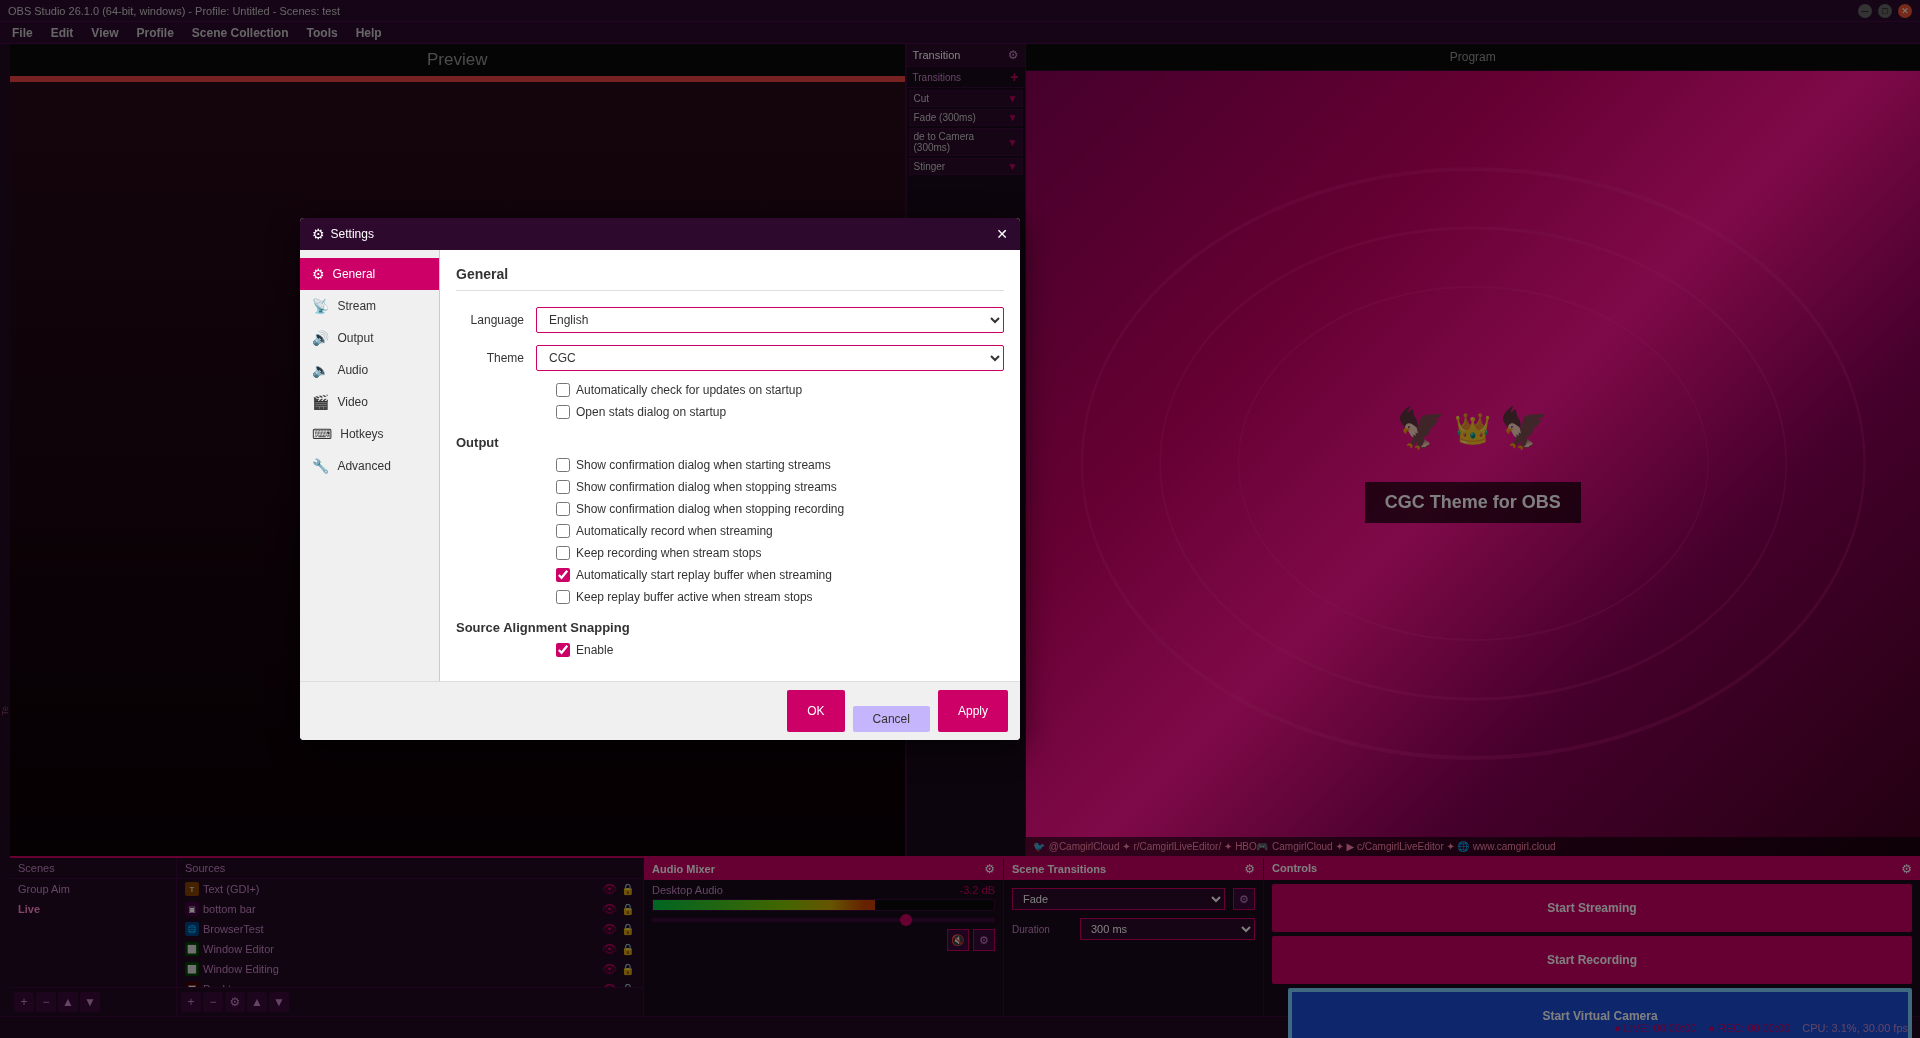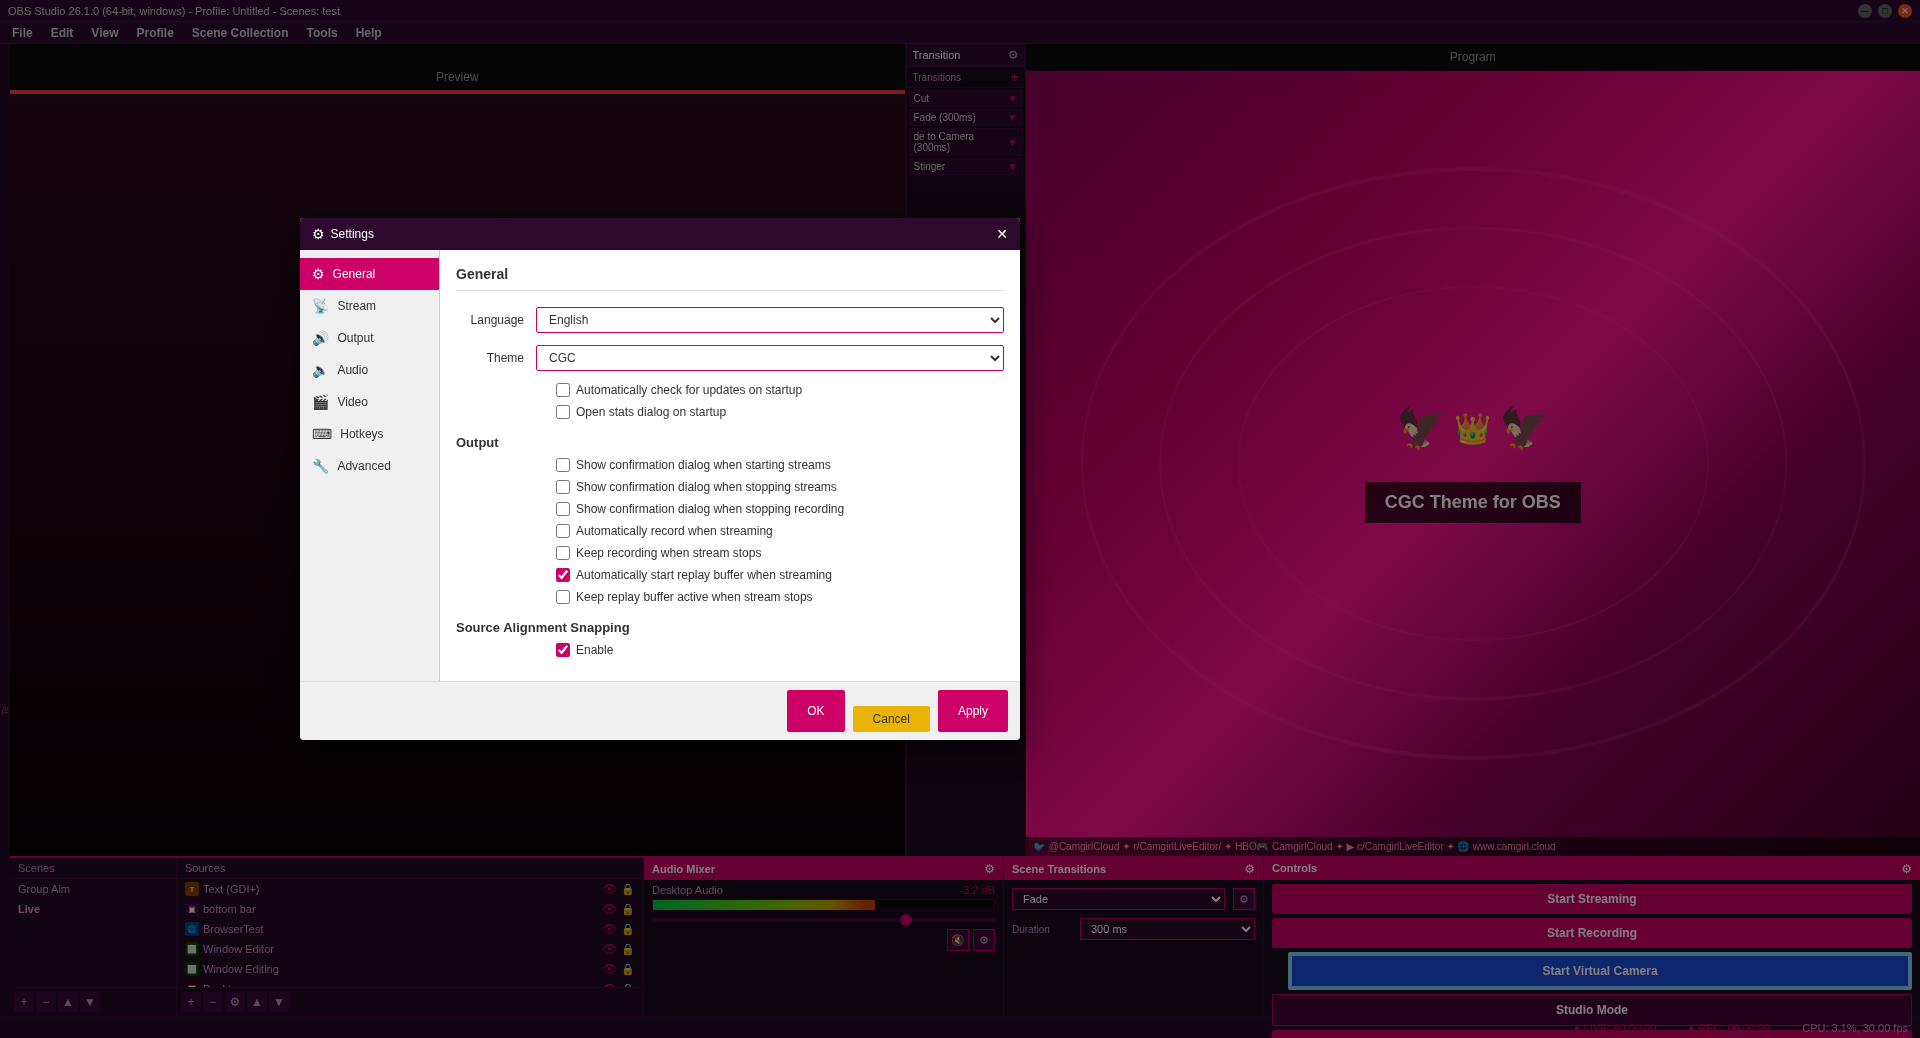--- a/index.html
+++ b/index.html
@@ -15,21 +15,21 @@
     .win-close { background: #e53; color: #fff; }
     
     
     #menu-bar { background: #2d0a2d; height: 22px; display: flex; align-items: center; padding: 0 4px; gap: 2px; border-bottom: 1px solid #4a0a4a; font-weight: bold; }
     .menu-item { padding: 2px 8px; font-size: 12px; color: #ccc; cursor: pointer; border-radius: 2px; }
     
     
     #main { display: flex; height: calc(1038px - 22px - 22px - 22px); }
     
     #preview-pane { flex: 1; background: #0a0a0a; border-right: 1px solid #3a0a3a; display: flex; flex-direction: column; }
-    #preview-label { text-align: center; padding: 6px; color: #999; font-size: 12px; border-bottom: 4px solid #ef4444; margin-top: 20px; }
+    #preview-label { text-align: center; padding: 6px; color: #999; font-size: 17px; border-bottom: 6px solid #ef4444; }
     #preview-content { flex: 1; background: #111; display: flex; align-items: center; justify-content: center; }
     
     #program-pane { flex: 1; background: #0a0a0a; display: flex; flex-direction: column; }
     #program-label { text-align: center; padding: 6px; color: #999; font-size: 12px; border-bottom: 1px solid #2a0a2a; }
     #program-content { flex: 1; background: #111; position: relative; overflow: hidden; }
     
     
     #program-image { width: 100%; height: 100%; background: linear-gradient(135deg, #8B0057 0%, #CC0066 30%, #FF1493 50%, #8B0057 70%, #440022 100%); display: flex; flex-direction: column; align-items: center; justify-content: center; position: relative; }
     #program-title-bar { background: rgba(0,0,0,0.7); padding: 10px 20px; color: #fff; font-size: 18px; font-weight: bold; margin-top: 20px; }
     #program-bottom-bar { position: absolute; bottom: 0; left: 0; right: 0; background: rgba(0,0,0,0.6); padding: 4px 8px; font-size: 10px; color: #ff88aa; display: flex; align-items: center; gap: 8px; white-space: nowrap; overflow: hidden; }
@@ -73,33 +73,33 @@
     #transitions-content { padding: 8px; display: flex; flex-direction: column; gap: 8px; }
     .trans-row { display: flex; align-items: center; gap: 8px; }
     .trans-label { font-size: 10px; color: #cc88cc; width: 60px; }
     .trans-select { flex: 1; background: #2a0a2a; border: 1px solid #cc0066; color: #fff; padding: 3px 6px; font-size: 11px; }
     .trans-settings-btn { background: #3a0a3a; border: 1px solid #cc0066; color: #cc88cc; width: 22px; height: 22px; cursor: pointer; display: flex; align-items: center; justify-content: center; font-size: 11px; }
     
     
     #controls-panel { flex: 1; background: #1a0a1a; display: flex; flex-direction: column; }
     #controls-header { background: #cc0066; padding: 4px 8px; font-size: 11px; color: #fff; font-weight: bold; display: flex; justify-content: space-between; }
     #controls-buttons { padding: 4px 8px; display: flex; flex-direction: column; gap: 4px; }
-    .ctrl-btn { padding: 8px 12px; border: none; cursor: pointer; font-size: 12px; font-weight: bold; color: #fff; text-align: center; border-radius: 2px; }
+    .ctrl-btn { padding: 17px 12px; border: none; cursor: pointer; font-size: 12px; font-weight: bold; color: #fff; text-align: center; border-radius: 2px; }
     .ctrl-btn-stream { background: #cc0066; }
     .ctrl-btn-record { background: #cc0066; }
     .ctrl-btn-vcam { background: #1d4ed8; border: 4px solid #7dd3fc; margin-left: 16px; }
     .ctrl-btn-studio { background: #440033; border: 1px solid #cc0066; }
     .ctrl-btn-settings { background: #cc0066; }
     #transition-mini-header { padding: 4px 8px; color: #fff; background: #2a0a2a; border-bottom: 1px solid #3a0a3a; display: flex; justify-content: space-between; align-items: center; }
     .trans-mini-item { display: flex; align-items: center; justify-content: space-between; padding: 2px 4px; background: #2a0a2a; border: 1px solid #3a0a3a; }
     .trans-mini-name { color: #ccc; font-size: 10px; }
     .trans-mini-arrow { color: #cc0066; font-size: 10px; cursor: pointer; }
     
     
-    #status-bar { height: 22px; background: #200a20; border-top: 1px solid #3a0a3a; display: flex; align-items: center; justify-content: flex-end; padding: 0 12px; gap: 32px; font-size: 11px; color: #cc88cc; }
+    #status-bar { height: 22px; background: #200a20; border-top: 1px solid #3a0a3a; display: flex; align-items: center; justify-content: flex-end; padding: 0 12px; gap: 12px; font-size: 11px; color: #cc88cc; }
     .status-live { color: #cc0066; }
     .status-rec { color: #cc0066; }
     
     
     #settings-overlay { position: fixed; top: 0; left: 0; width: 1920px; height: 1038px; background: rgba(0,0,0,0.5); display: flex; align-items: center; justify-content: center; z-index: 1000; pointer-events: none; }
     #settings-dialog { background: #f0f0f0; width: 720px; max-height: 600px; border-radius: 4px; box-shadow: 0 8px 32px rgba(0,0,0,0.7); pointer-events: all; display: flex; flex-direction: column; position: relative; top: -40px; left: -300px; }
     #settings-titlebar { background: #2d0a2d; padding: 8px 12px; display: flex; justify-content: space-between; align-items: center; border-radius: 4px 4px 0 0; }
     #settings-title { color: #fff; font-size: 12px; display: flex; align-items: center; gap: 6px; }
     #settings-close { background: none; border: none; color: #fff; cursor: pointer; font-size: 14px; }
     #settings-body { display: flex; flex: 1; overflow: hidden; }
@@ -112,21 +112,21 @@
     .settings-row { display: flex; align-items: center; margin-bottom: 12px; }
     .settings-label { width: 80px; text-align: right; padding-right: 12px; font-size: 12px; color: #333; }
     .settings-control { flex: 1; }
     .settings-select { width: 100%; padding: 4px 8px; border: 1px solid #cc0066; background: #fff; font-size: 12px; color: #333; border-radius: 2px; }
     .settings-checkbox-row { display: flex; align-items: center; gap: 6px; margin-bottom: 8px; margin-left: 100px; font-size: 12px; color: #333; }
     .settings-checkbox { width: 14px; height: 14px; cursor: pointer; }
     .settings-subsection { font-size: 13px; font-weight: bold; color: #333; margin: 16px 0 8px 0; }
     #settings-footer { background: #f0f0f0; padding: 8px 12px; display: flex; justify-content: flex-end; gap: 8px; border-top: 1px solid #ddd; border-radius: 0 0 4px 4px; }
     .dlg-btn { padding: 6px 20px; border: none; cursor: pointer; font-size: 12px; border-radius: 2px; }
     .dlg-btn-ok { background: #cc0066; color: #fff; }
-    .dlg-btn-cancel { background: #eab308; color: #333; margin-top: 16px; }
+    .dlg-btn-cancel { background: #c4b5fd; color: #333; margin-top: 16px; }
     .dlg-btn-apply { background: #cc0066; color: #fff; }
     
     
     #settings-content::-webkit-scrollbar { width: 8px; }
     #settings-content::-webkit-scrollbar-track { background: #f0f0f0; }
     #settings-content::-webkit-scrollbar-thumb { background: #cc0066; border-radius: 4px; }
     
     
     #preview-bg { width: 100%; height: 100%; background: linear-gradient(180deg, #2a0a1a 0%, #0a0005 100%); }
     

